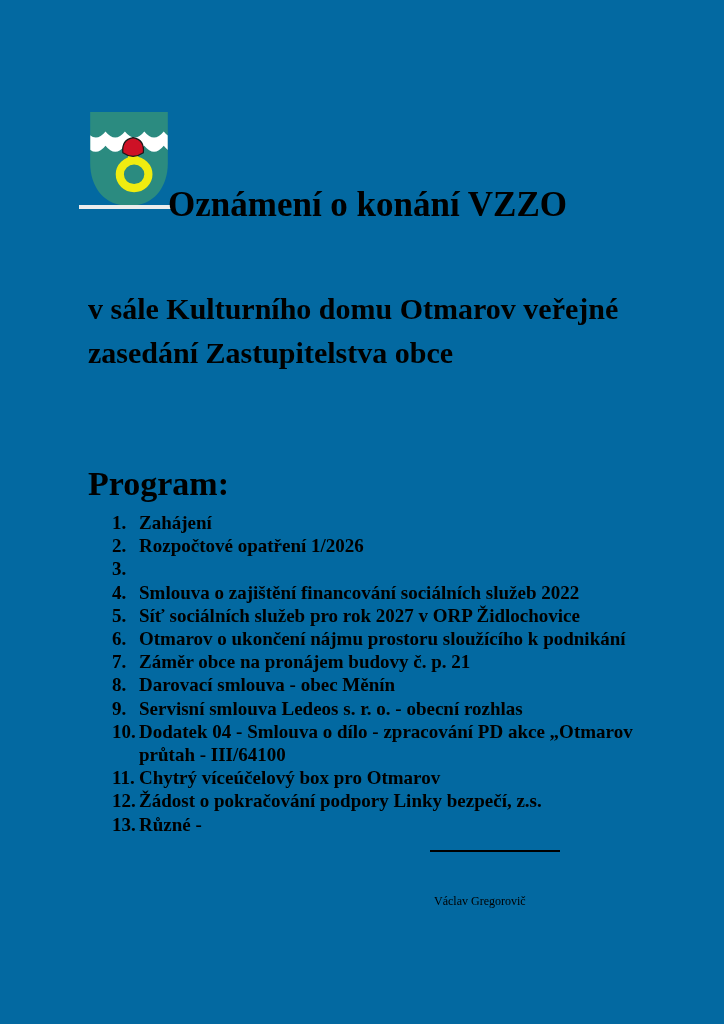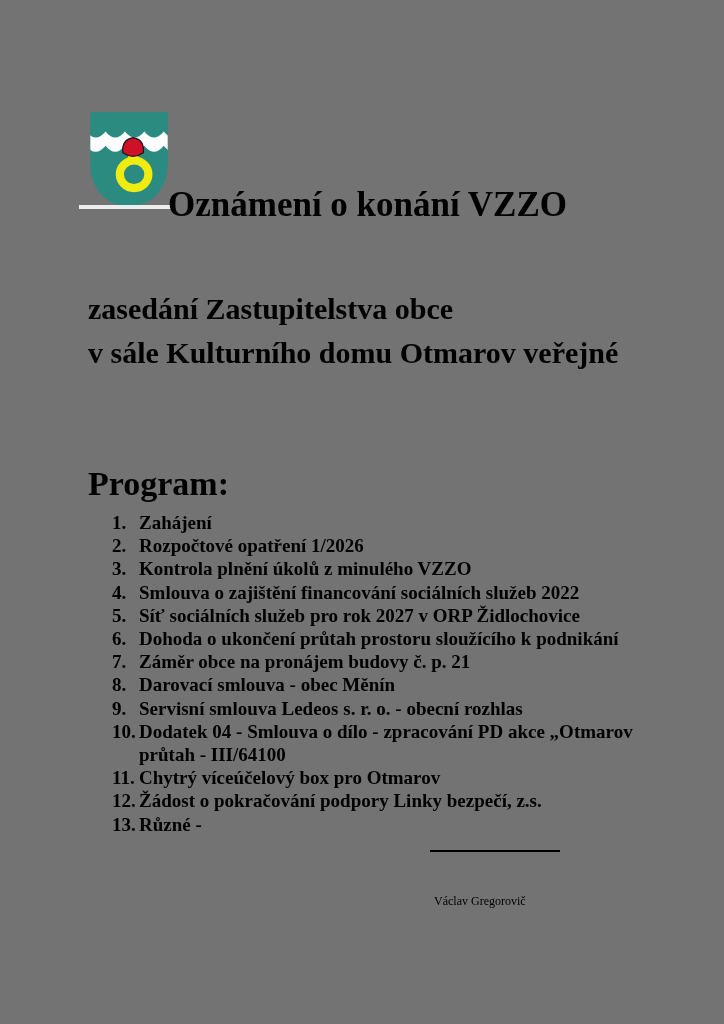--- a/index.html
+++ b/index.html
@@ -1,19 +1,19 @@
 <!DOCTYPE html>
 <html><head>
 <meta charset="utf-8">
 <style>
   html,body{margin:0;padding:0;background:#ffffff;}
   .page{
     position:relative;
     width:724px;height:1024px;
-    background:#737373;
+    background:#0369a1;
     font-family:"Liberation Serif", serif;
     color:#000;
     overflow:hidden;
   }
   .coa{position:absolute;left:90px;top:112px;}
   .artifact-line{position:absolute;left:79px;top:205px;width:92px;height:4px;background:#eceded;}
   .doc-title{
     position:absolute;left:168px;top:184px;
     font-size:35px;font-weight:bold;line-height:42px;white-space:nowrap;
   }
@@ -56,50 +56,49 @@
       <ellipse cx="43" cy="61" rx="14" ry="13.5" fill="none" stroke="#F0EC10" stroke-width="8"></ellipse>
       <path d="M32,40 Q30.5,27 42,25 Q53.5,27 52,40 Q47,43.5 42,43.5 Q37,43.5 32,40 Z" fill="#CE1126" stroke="#1a1a1a" stroke-width="1.2"></path>
     </g>
   </svg>
 
   <div class="artifact-line"></div>
 
   <div class="doc-title">Oznámení o konání VZZO</div>
 
   <div class="intro">
+    <div>v sále Kulturního domu Otmarov veřejné</div>
     <div>zasedání Zastupitelstva obce</div>
-    <div>v sále Kulturního domu Otmarov veřejné</div>
   </div>
 
   <div class="program-heading">Program:</div>
 
   <div class="program-list">
     <div class="prog-row">
       <span class="num">1.</span>
       <span class="txt">Zahájení</span>
     </div>
     <div class="prog-row">
       <span class="num">2.</span>
       <span class="txt">Rozpočtové opatření 1/2026</span>
     </div>
     <div class="prog-row">
       <span class="num">3.</span>
-      <span class="txt">Kontrola plnění úkolů z minulého VZZO</span>
     </div>
     <div class="prog-row">
       <span class="num">4.</span>
       <span class="txt">Smlouva o zajištění financování sociálních služeb 2022</span>
     </div>
     <div class="prog-row">
       <span class="num">5.</span>
       <span class="txt">Síť sociálních služeb pro rok 2027 v ORP Židlochovice</span>
     </div>
     <div class="prog-row">
       <span class="num">6.</span>
-      <span class="txt">Dohoda o ukončení průtah prostoru sloužícího k podnikání</span>
+      <span class="txt">Otmarov o ukončení nájmu prostoru sloužícího k podnikání</span>
     </div>
     <div class="prog-row">
       <span class="num">7.</span>
       <span class="txt">Záměr obce na pronájem budovy č. p. 21</span>
     </div>
     <div class="prog-row">
       <span class="num">8.</span>
       <span class="txt">Darovací smlouva - obec Měnín</span>
     </div>
     <div class="prog-row">

